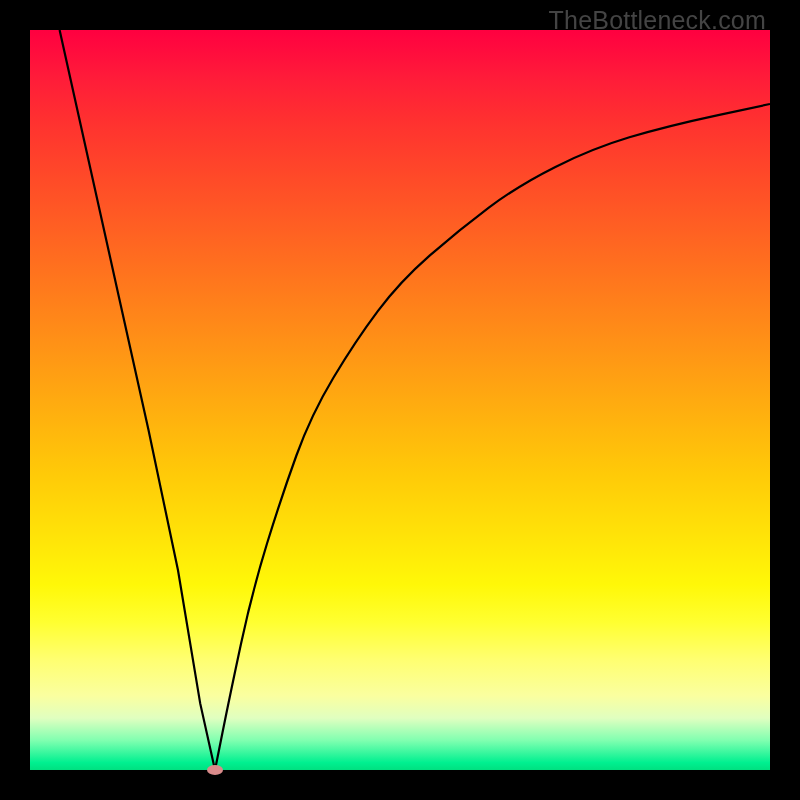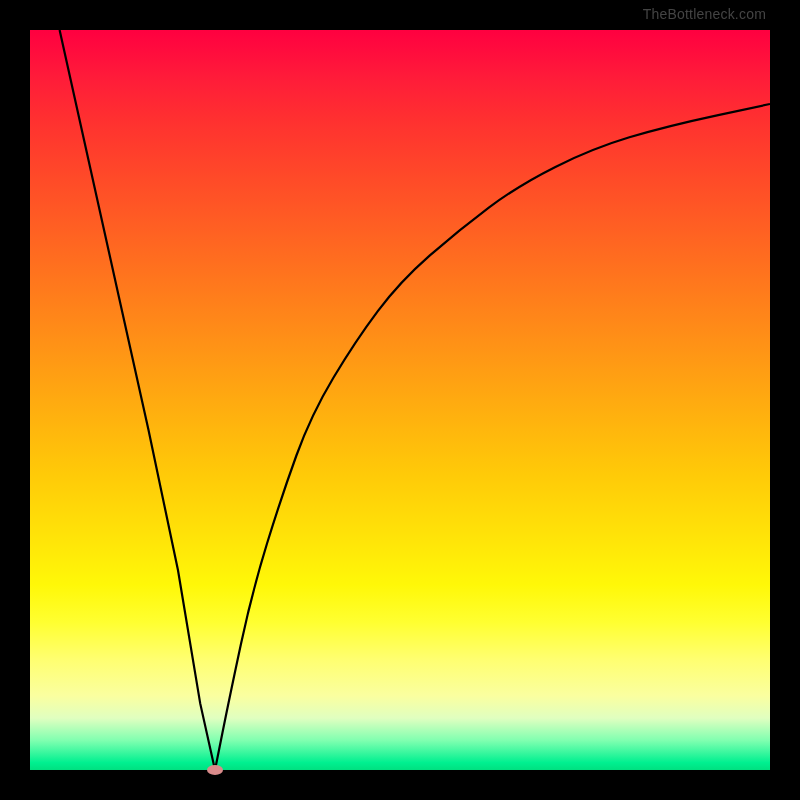--- a/index.html
+++ b/index.html
@@ -42,21 +42,21 @@
       #80ffb0 96%,
       #00f090 99%,
       #00e080 100%
     );
   }
   .watermark {
     position: absolute;
     top: 6px;
     right: 34px;
     font-family: Arial, Helvetica, sans-serif;
-    font-size: 14px;
+    font-size: 25px;
     color: #444;
     letter-spacing: 0.2px;
   }
   svg.curve {
     position: absolute;
     left: 0;
     top: 0;
     width: 740px;
     height: 740px;
   }

